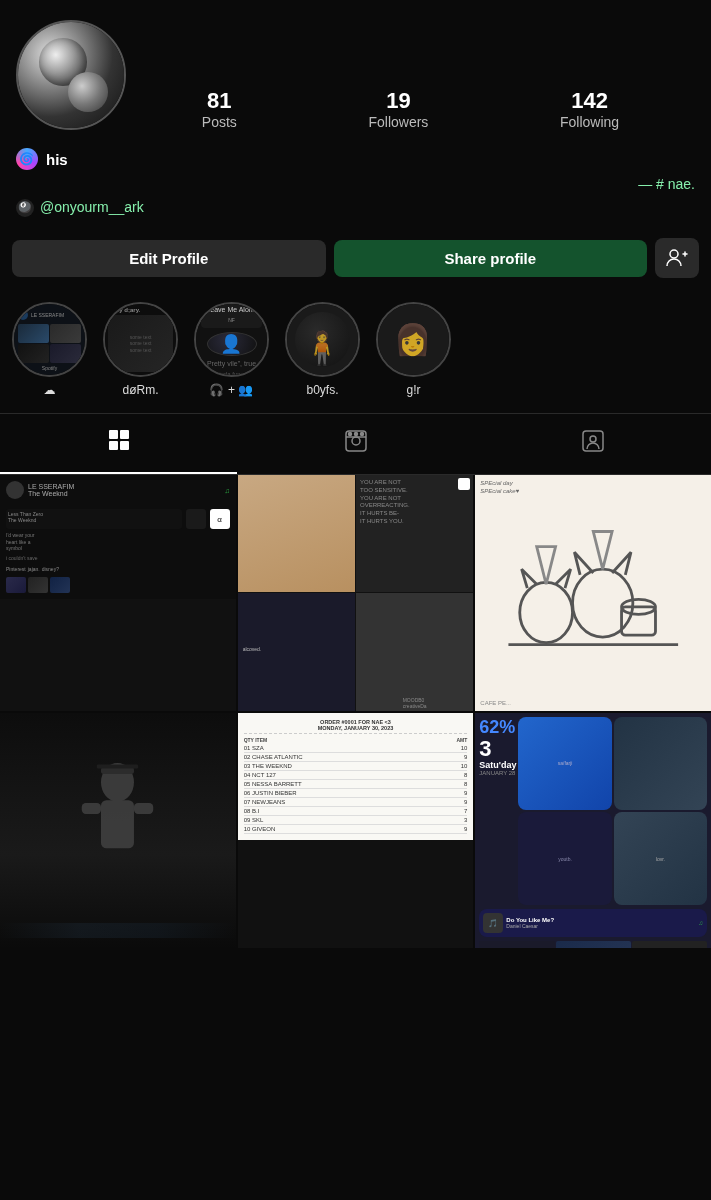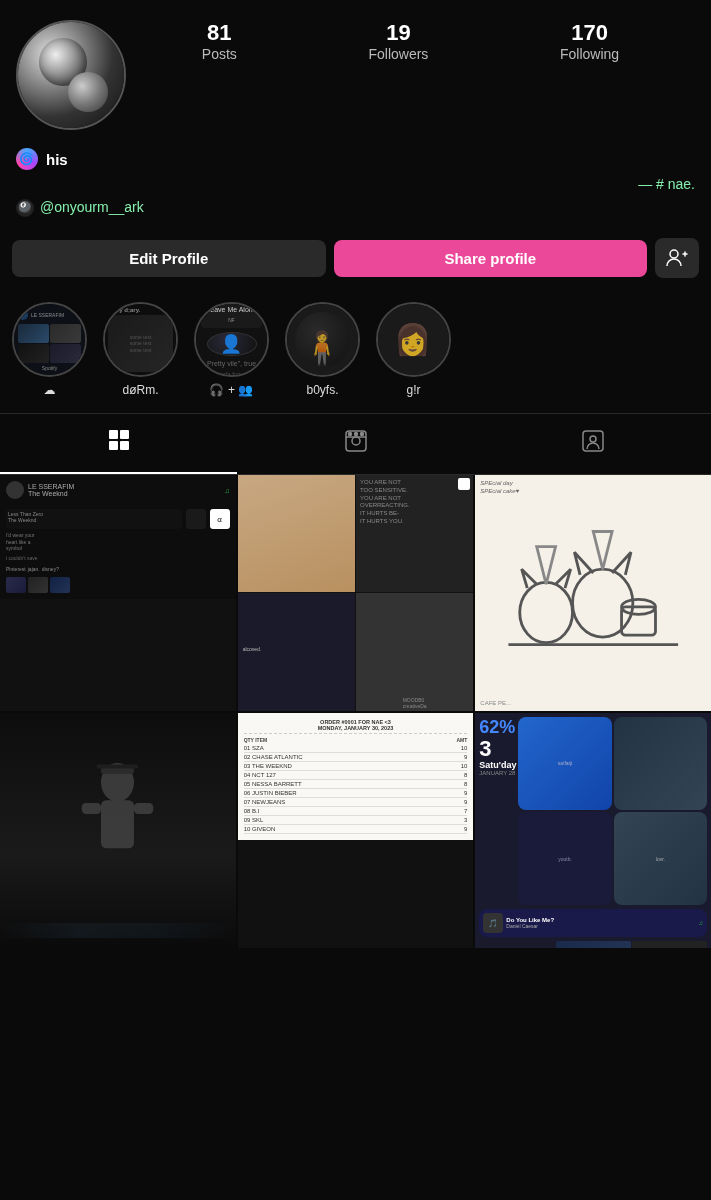--- a/index.html
+++ b/index.html
@@ -8,21 +8,21 @@
       color: #fff;
       font-family: -apple-system, BlinkMacSystemFont, 'Segoe UI', sans-serif;
       width: 711px;
       min-height: 1200px;
       overflow-x: hidden;
     }
 
     
     .profile-header {
       display: flex;
-      align-items: flex-start;
+      align-items: flex-end;
       padding: 20px 16px 10px 16px;
     }
     .avatar-container {
       width: 110px;
       height: 110px;
       border-radius: 50%;
       border: 2px solid #555;
       overflow: hidden;
       flex-shrink: 0;
     }
@@ -139,21 +139,21 @@
       border: none;
       border-radius: 8px;
       color: #fff;
       font-size: 15px;
       font-weight: 600;
       padding: 10px 0;
       cursor: pointer;
     }
     .btn-share {
       flex: 1;
-      background: #ec4899;
+      background: #14532d;
       border: none;
       border-radius: 8px;
       color: #fff;
       font-size: 15px;
       font-weight: 600;
       padding: 10px 0;
       cursor: pointer;
     }
     .btn-add-person {
       width: 44px;
@@ -339,21 +339,21 @@
   <div class="stats-container">
     <div class="stat-item">
       <span class="stat-number">81</span>
       <span class="stat-label">Posts</span>
     </div>
     <div class="stat-item">
       <span class="stat-number">19</span>
       <span class="stat-label">Followers</span>
     </div>
     <div class="stat-item">
-      <span class="stat-number">170</span>
+      <span class="stat-number">142</span>
       <span class="stat-label">Following</span>
     </div>
   </div>
 </div>
 
 <div class="bio-section">
   <div class="bio-username">
     <div class="username-icon">
       <span style="font-size:12px;">🌀</span>
     </div>

